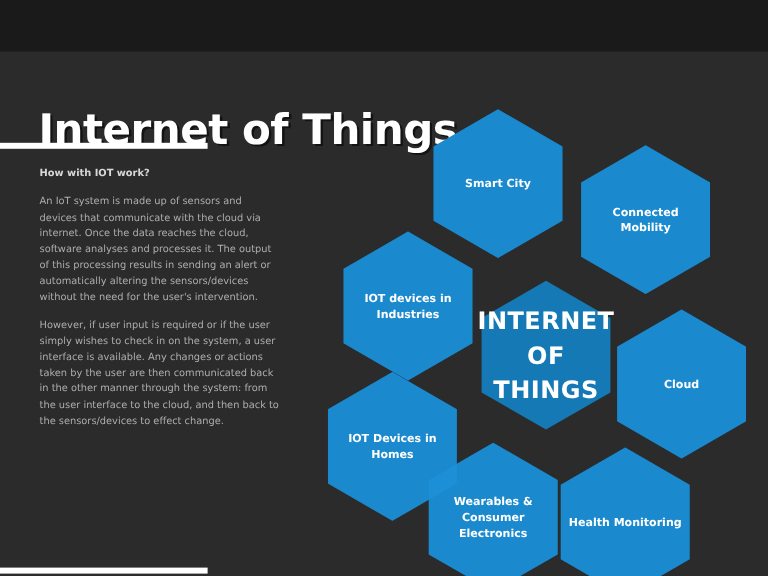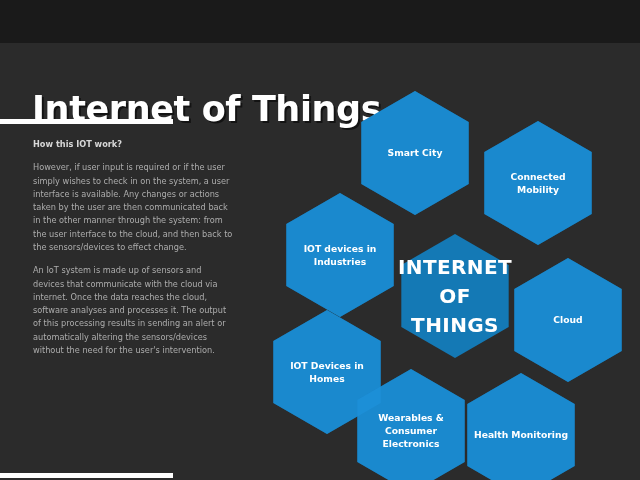--- a/index.html
+++ b/index.html
@@ -90,23 +90,23 @@
 </style>
 </head>
 <body>
 
 <div id="canvas">
 
   <h1 id="title">Internet of Things</h1>
   <div class="rule" id="rule-top"></div>
 
   <div id="body-copy">
-      <p class="strong">How this IOT work?</p>
+      <p class="strong">How with IOT work?</p>
+      <p>An IoT system is made up of sensors and devices that communicate with the cloud via internet. Once the data reaches the cloud, software analyses and processes it. The output of this processing results in sending an alert or automatically altering the sensors/devices without the need for the user's intervention.</p>
       <p>However, if user input is required or if the user simply wishes to check in on the system, a user interface is available. Any changes or actions taken by the user are then communicated back in the other manner through the system: from the user interface to the cloud, and then back to the sensors/devices to effect change.</p>
-      <p>An IoT system is made up of sensors and devices that communicate with the cloud via internet. Once the data reaches the cloud, software analyses and processes it. The output of this processing results in sending an alert or automatically altering the sensors/devices without the need for the user's intervention.</p>
     </div>
 
   <div class="rule" id="rule-bottom"></div>
   <div id="site-url">https://www.success-trending.club</div>
 
   <div id="hex-stage">
     <svg id="hex-svg" width="640" height="480" viewBox="0 0 640 480">
       <g id="hex-shapes">
           <g>
             <polygon points="415.00,48.00 468.69,79.00 468.69,141.00 415.00,172.00 361.31,141.00 361.31,79.00" fill="#1479b5"></polygon>

